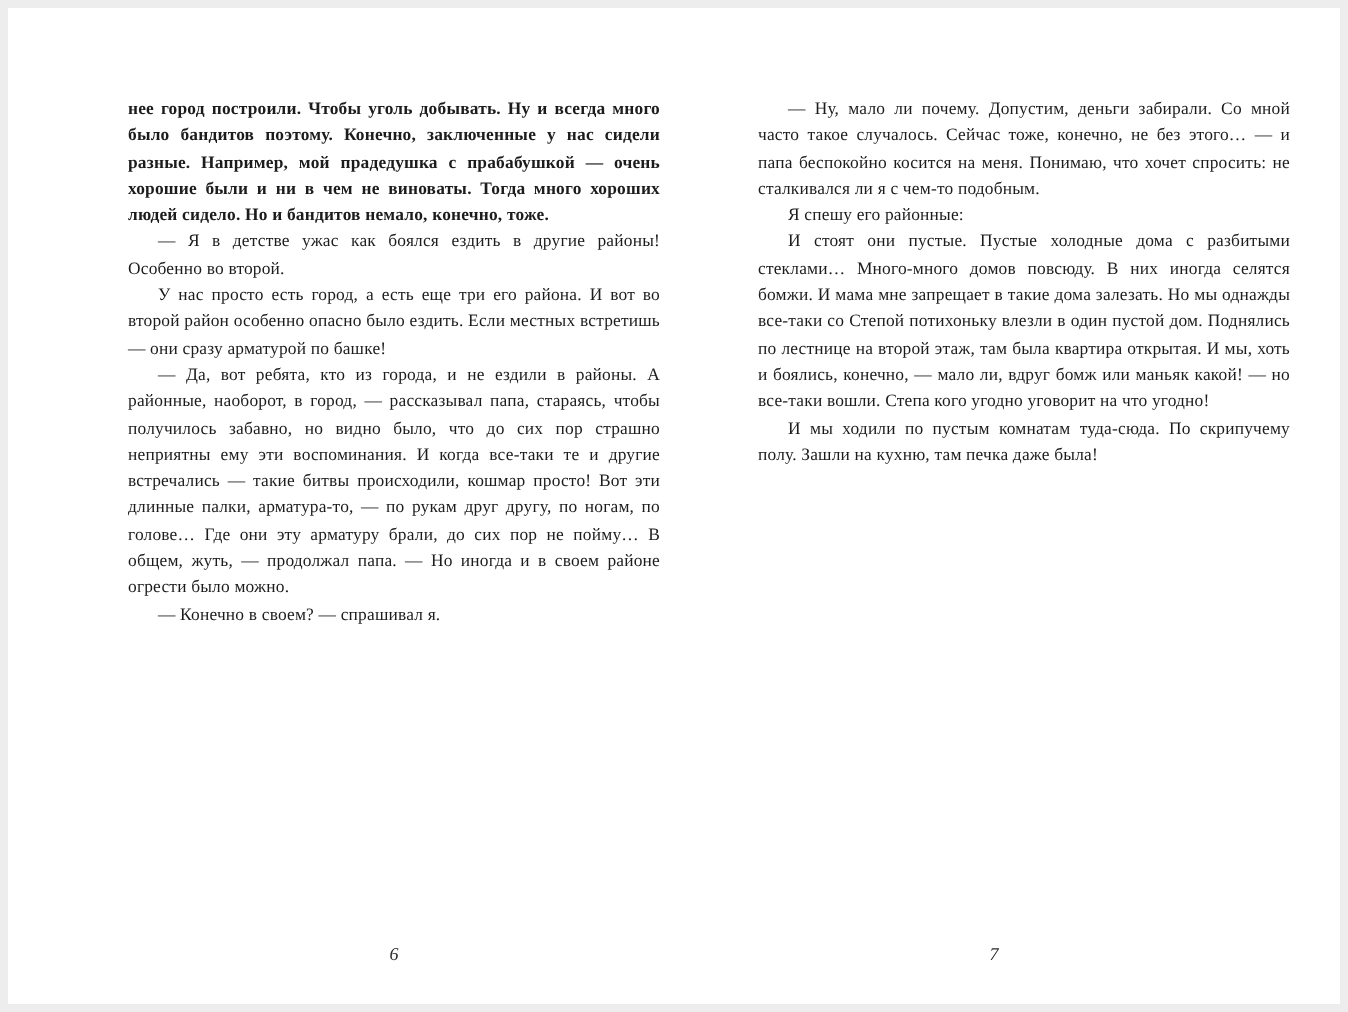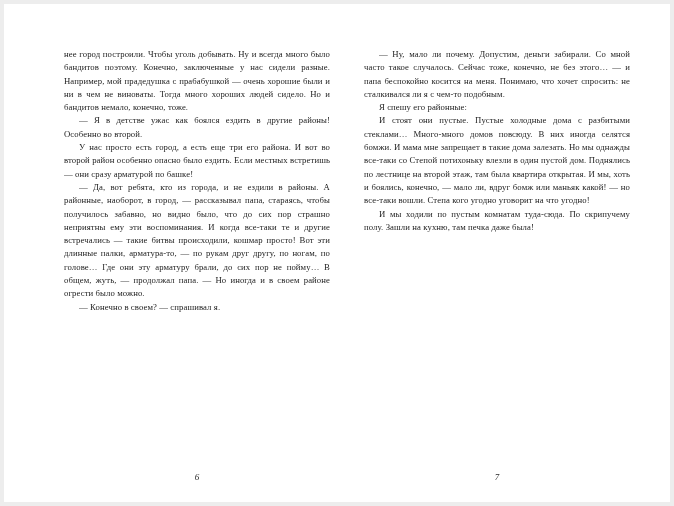--- a/index.html
+++ b/index.html
@@ -23,30 +23,30 @@
     left: 0;
     top: 44px;
     width: 666px;
     display: flex;
   }
   .page {
     width: 266px;
     color: #1c1c1c;
   }
   .page-left  { margin-left: 60px; }
-  .page-right { margin-left: 34px; }
+  .page-right { margin-left: 49px; }
   .page p {
     margin: 0;
     font-size: 8.7px;
     line-height: 13.3px;
     text-align: justify;
     text-indent: 15px;
     letter-spacing: 0.1px;
   }
-  .page p.no-indent { text-indent: 0; }
+  .page p.no-indent { text-indent: 0; font-weight: bold; }
   .folio {
     position: absolute;
     top: 468px;
     width: 266px;
     text-align: center;
     font-style: italic;
     font-size: 9px;
     color: #2a2a2a;
   }
   .folio-left  { left: 60px; }

